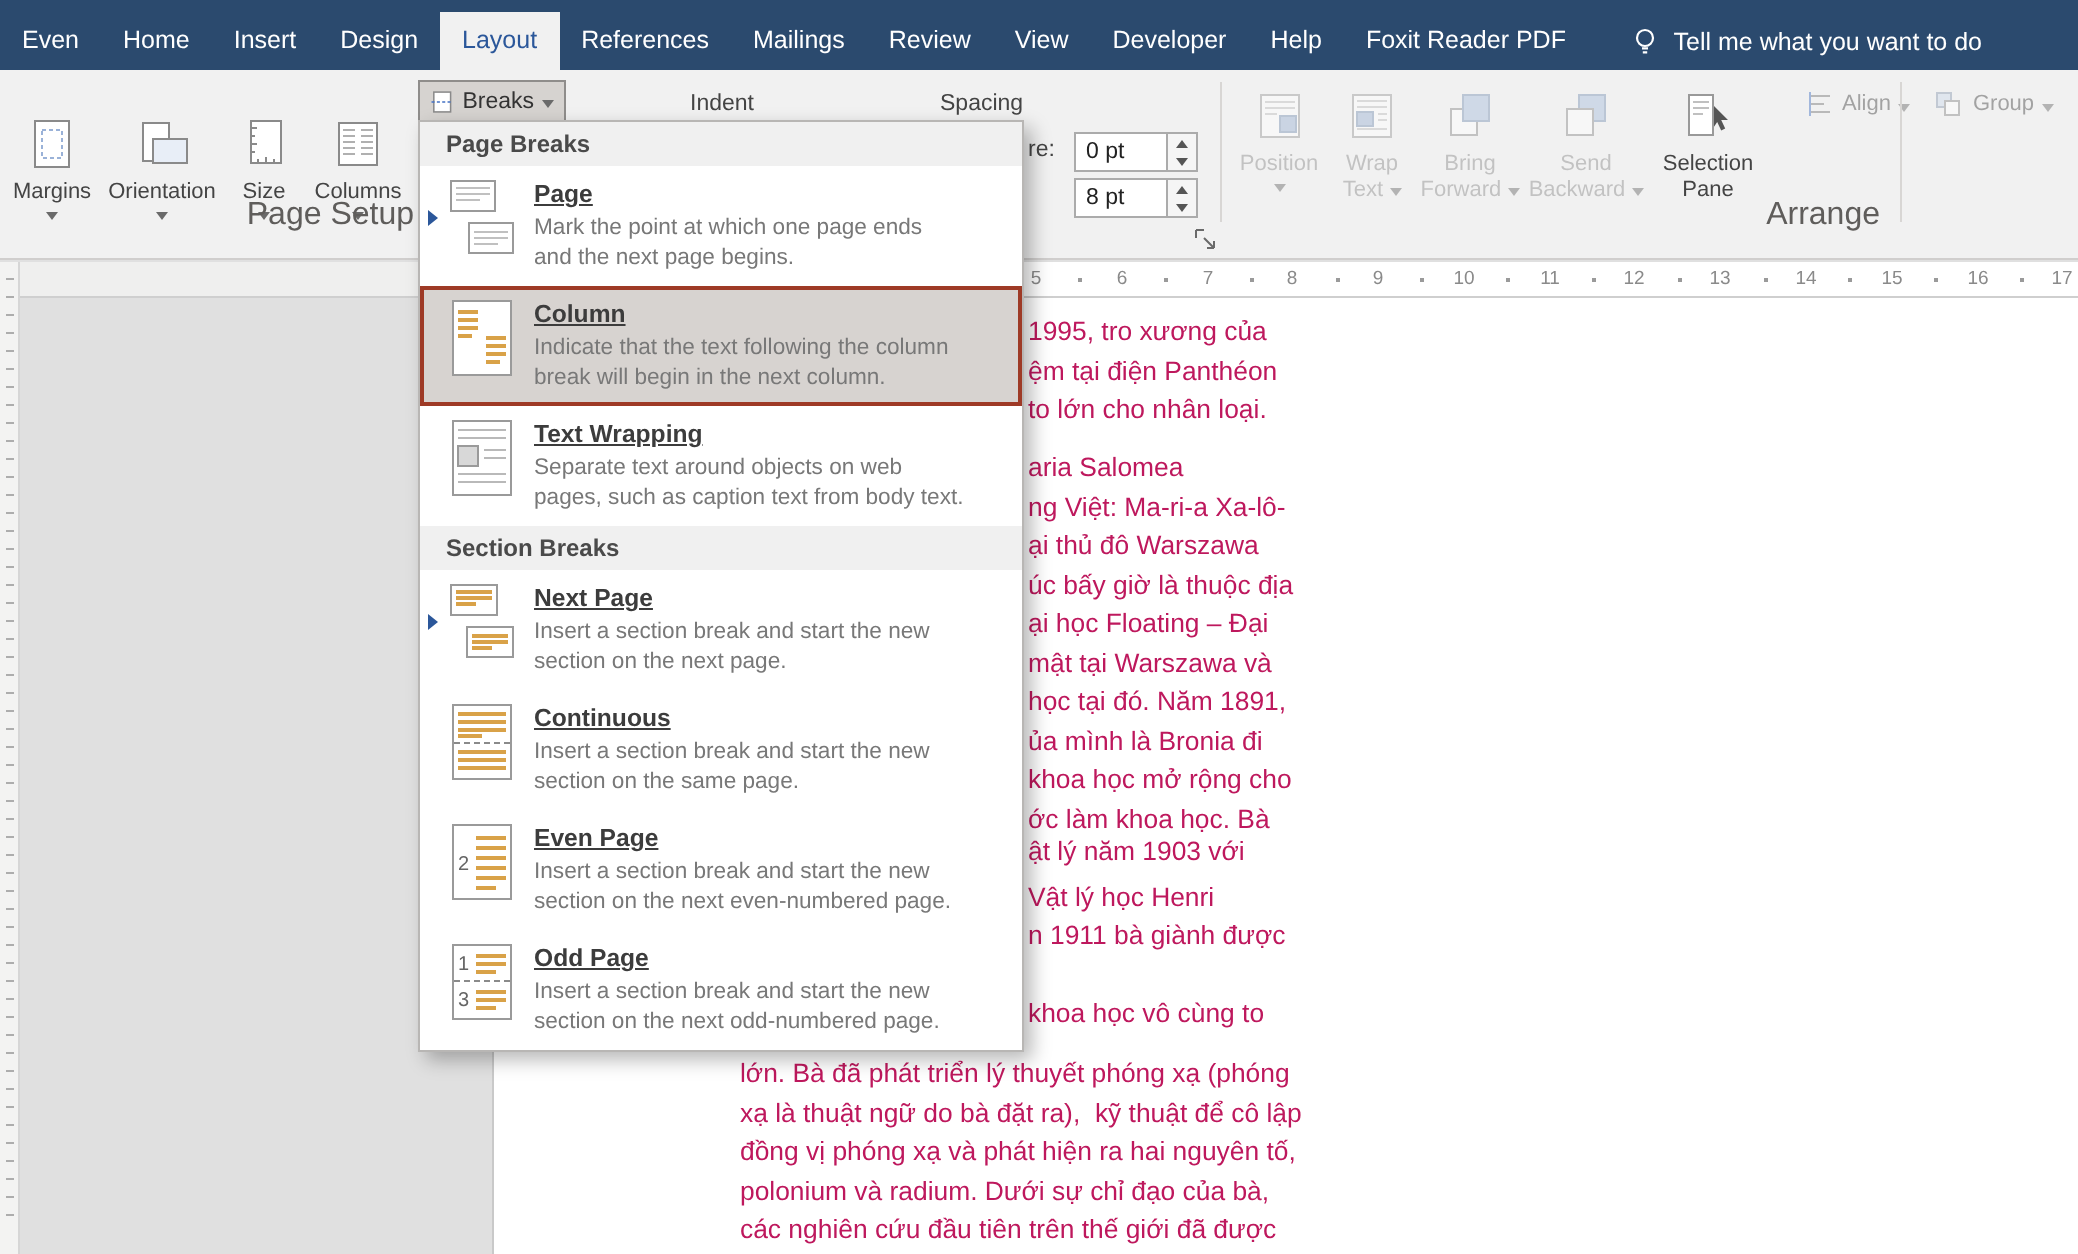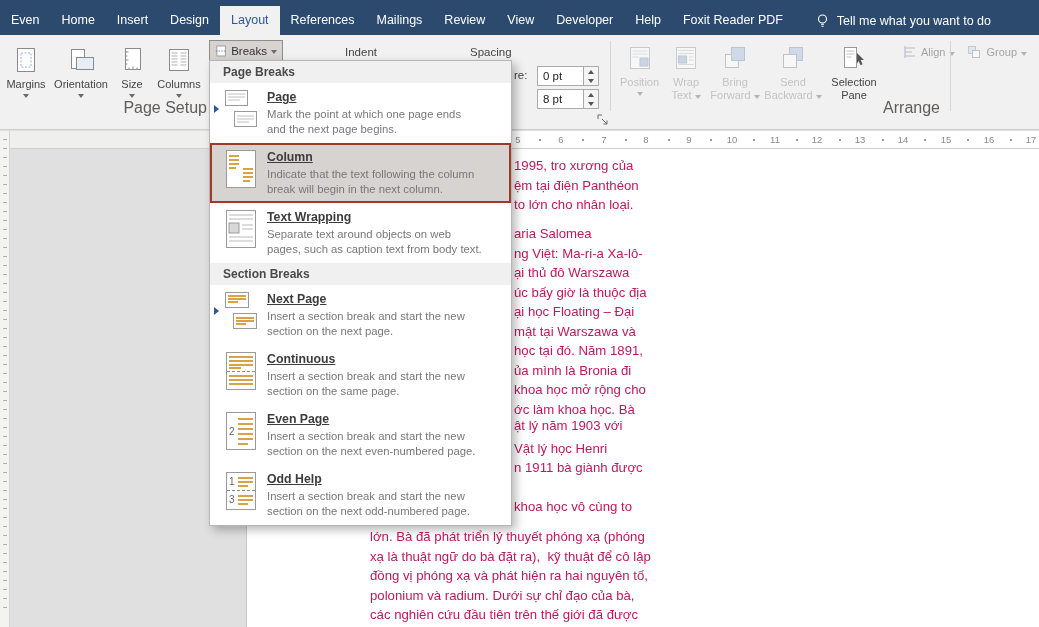--- a/index.html
+++ b/index.html
@@ -10,21 +10,21 @@
   .tabbar{position:absolute;top:0;left:0;width:1039px;height:35px;background:#2b4a6e;
     display:flex;align-items:flex-end;}
   .tab{color:#fff;font-size:12.5px;height:29px;line-height:29px;padding:0 11px;white-space:nowrap;}
   .tab.active{background:#f1f1f1;color:#2b579a;}
   .tellme{margin-left:auto;margin-right:48px;height:29px;display:flex;align-items:center;gap:7px;
     color:#fff;font-size:12.5px;white-space:nowrap;}
 
   
   .ribbon{position:absolute;top:35px;left:0;width:1039px;height:95px;background:#f1f1f1;
     border-bottom:1px solid #d0cecd;box-sizing:border-box;}
-  .ps-group{position:absolute;left:2px;top:6px;display:flex;align-items:center;}
+  .ps-group{position:absolute;left:2px;top:18px;display:flex;align-items:center;}
   .bigbtn{display:flex;flex-direction:column;align-items:center;padding-top:4px;height:70px;
     box-sizing:border-box;font-size:11px;color:#444;}
   .bigbtn .ic{height:30px;margin-bottom:3px;}
   .bigbtn .lbl{line-height:13px;text-align:center;white-space:nowrap;}
   .chv{display:inline-block;width:0;height:0;border-left:3px solid transparent;
     border-right:3px solid transparent;border-top:4px solid #6a6a6a;margin-top:3px;}
   .disabled{opacity:.45;}
   .disabled .lbl{color:#8a8a8a;}
 
   .breaks-btn{position:absolute;left:209px;top:5px;width:74px;height:22px;background:#d6d3d0;
@@ -428,20 +428,20 @@
       <span class="ptr"></span>
       <svg class="mi-icon" viewBox="0 0 36 40">
         <rect x="3.5" y="1.5" width="29" height="37" fill="#fff" stroke="#9a9a9a"></rect>
         <text x="6" y="14" font-size="10" fill="#666" font-family="Liberation Sans, sans-serif">1</text>
         <path d="M15 7 h15 M15 11 h15 M15 15 h10" stroke="#d9a248" stroke-width="2" fill="none"></path>
         <line x1="4" y1="19.5" x2="32" y2="19.5" stroke="#8a8a8a" stroke-dasharray="3,2"></line>
         <text x="6" y="32" font-size="10" fill="#666" font-family="Liberation Sans, sans-serif">3</text>
         <path d="M15 25 h15 M15 29 h15 M15 33 h10" stroke="#d9a248" stroke-width="2" fill="none"></path>
       </svg>
       <div class="mi-text">
-        <div class="mi-title">Odd Help</div>
+        <div class="mi-title">Odd Page</div>
         <div class="mi-desc">Insert a section break and start the new</div>
         <div class="mi-desc">section on the next odd-numbered page.</div>
       </div>
     </div>
 
   </div>
 </div>
 
 </body></html>

